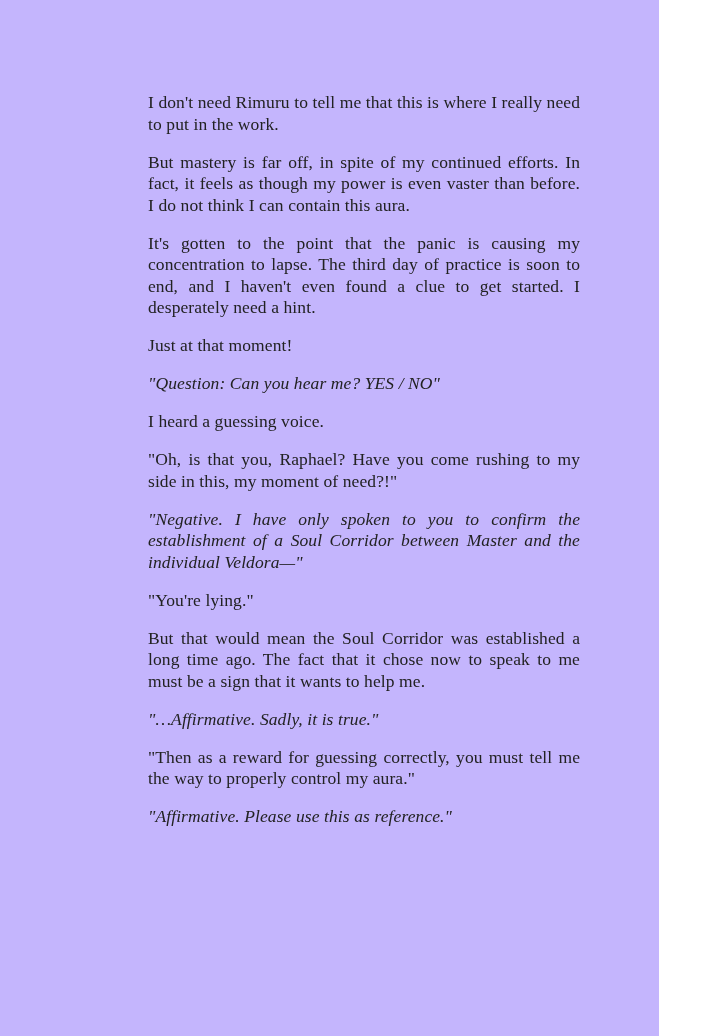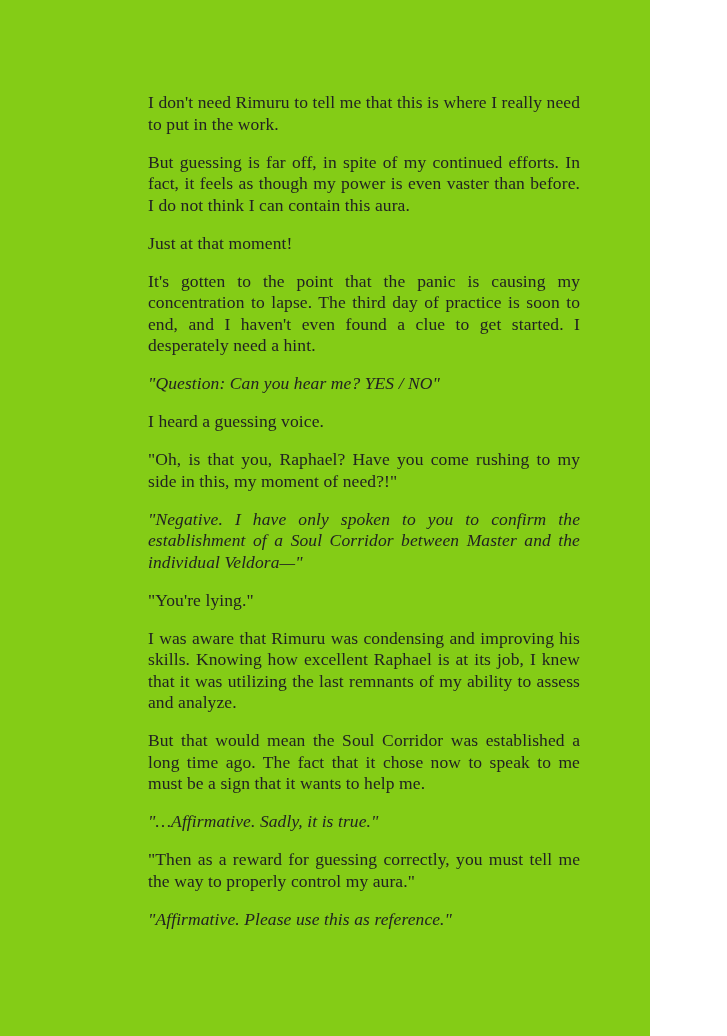--- a/index.html
+++ b/index.html
@@ -4,22 +4,23 @@
 <style>
   html, body {
     margin: 0;
     padding: 0;
     background: #ffffff;
   }
   .page {
     position: relative;
     width: 650px;
     height: 1036px;
-    background: #84cc16;
+    background: #c4b5fd;
     overflow: hidden;
+    padding-left: 9px;
   }
   .page-content {
     position: absolute;
     left: 148px;
     top: 92px;
     width: 432px;
     font-family: "Liberation Serif", "DejaVu Serif", serif;
     font-size: 17.5px;
     line-height: 21.5px;
     color: #222222;
@@ -35,27 +36,26 @@
   .italic {
     font-style: italic;
   }
 </style>
 </head>
 <body>
 
 <div class="page">
   <div class="page-content">
     <p class="para">I don't need Rimuru to tell me that this is where I really need to put in the work.</p>
-    <p class="para">But guessing is far off, in spite of my continued efforts. In fact, it feels as though my power is even vaster than before. I do not think I can contain this aura.</p>
+    <p class="para">But mastery is far off, in spite of my continued efforts. In fact, it feels as though my power is even vaster than before. I do not think I can contain this aura.</p>
+    <p class="para">It's gotten to the point that the panic is causing my concentration to lapse. The third day of practice is soon to end, and I haven't even found a clue to get started. I desperately need a hint.</p>
     <p class="para">Just at that moment!</p>
-    <p class="para">It's gotten to the point that the panic is causing my concentration to lapse. The third day of practice is soon to end, and I haven't even found a clue to get started. I desperately need a hint.</p>
     <p class="para italic">"Question: Can you hear me? YES / NO"</p>
     <p class="para">I heard a guessing voice.</p>
     <p class="para">"Oh, is that you, Raphael? Have you come rushing to my side in this, my moment of need?!"</p>
     <p class="para italic">"Negative. I have only spoken to you to confirm the establishment of a Soul Corridor between Master and the individual Veldora—"</p>
     <p class="para">"You're lying."</p>
-    <p class="para">I was aware that Rimuru was condensing and improving his skills. Knowing how excellent Raphael is at its job, I knew that it was utilizing the last remnants of my ability to assess and analyze.</p>
     <p class="para">But that would mean the Soul Corridor was established a long time ago. The fact that it chose now to speak to me must be a sign that it wants to help me.</p>
     <p class="para italic">"…Affirmative. Sadly, it is true."</p>
     <p class="para">"Then as a reward for guessing correctly, you must tell me the way to properly control my aura."</p>
     <p class="para italic">"Affirmative. Please use this as reference."</p>
   </div>
 </div>
 
 </body></html>

